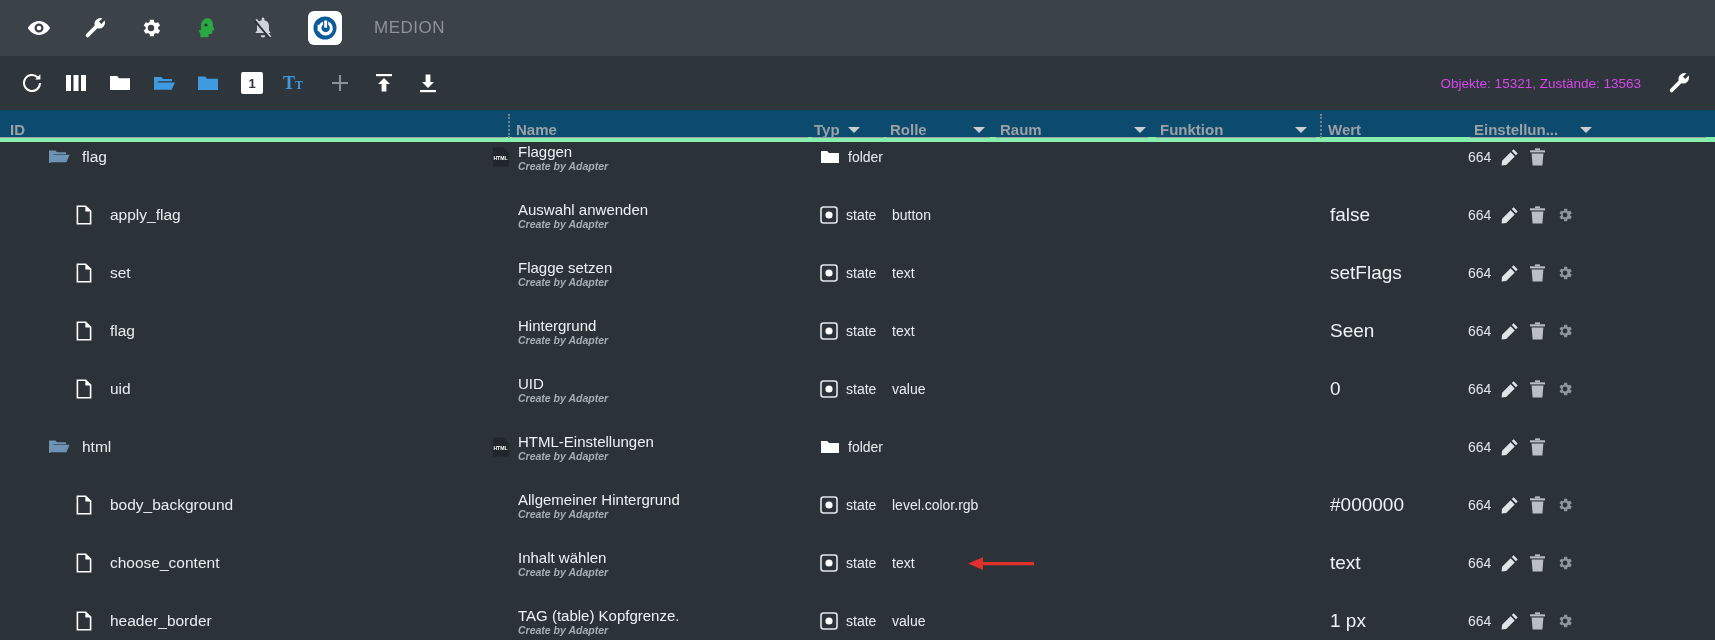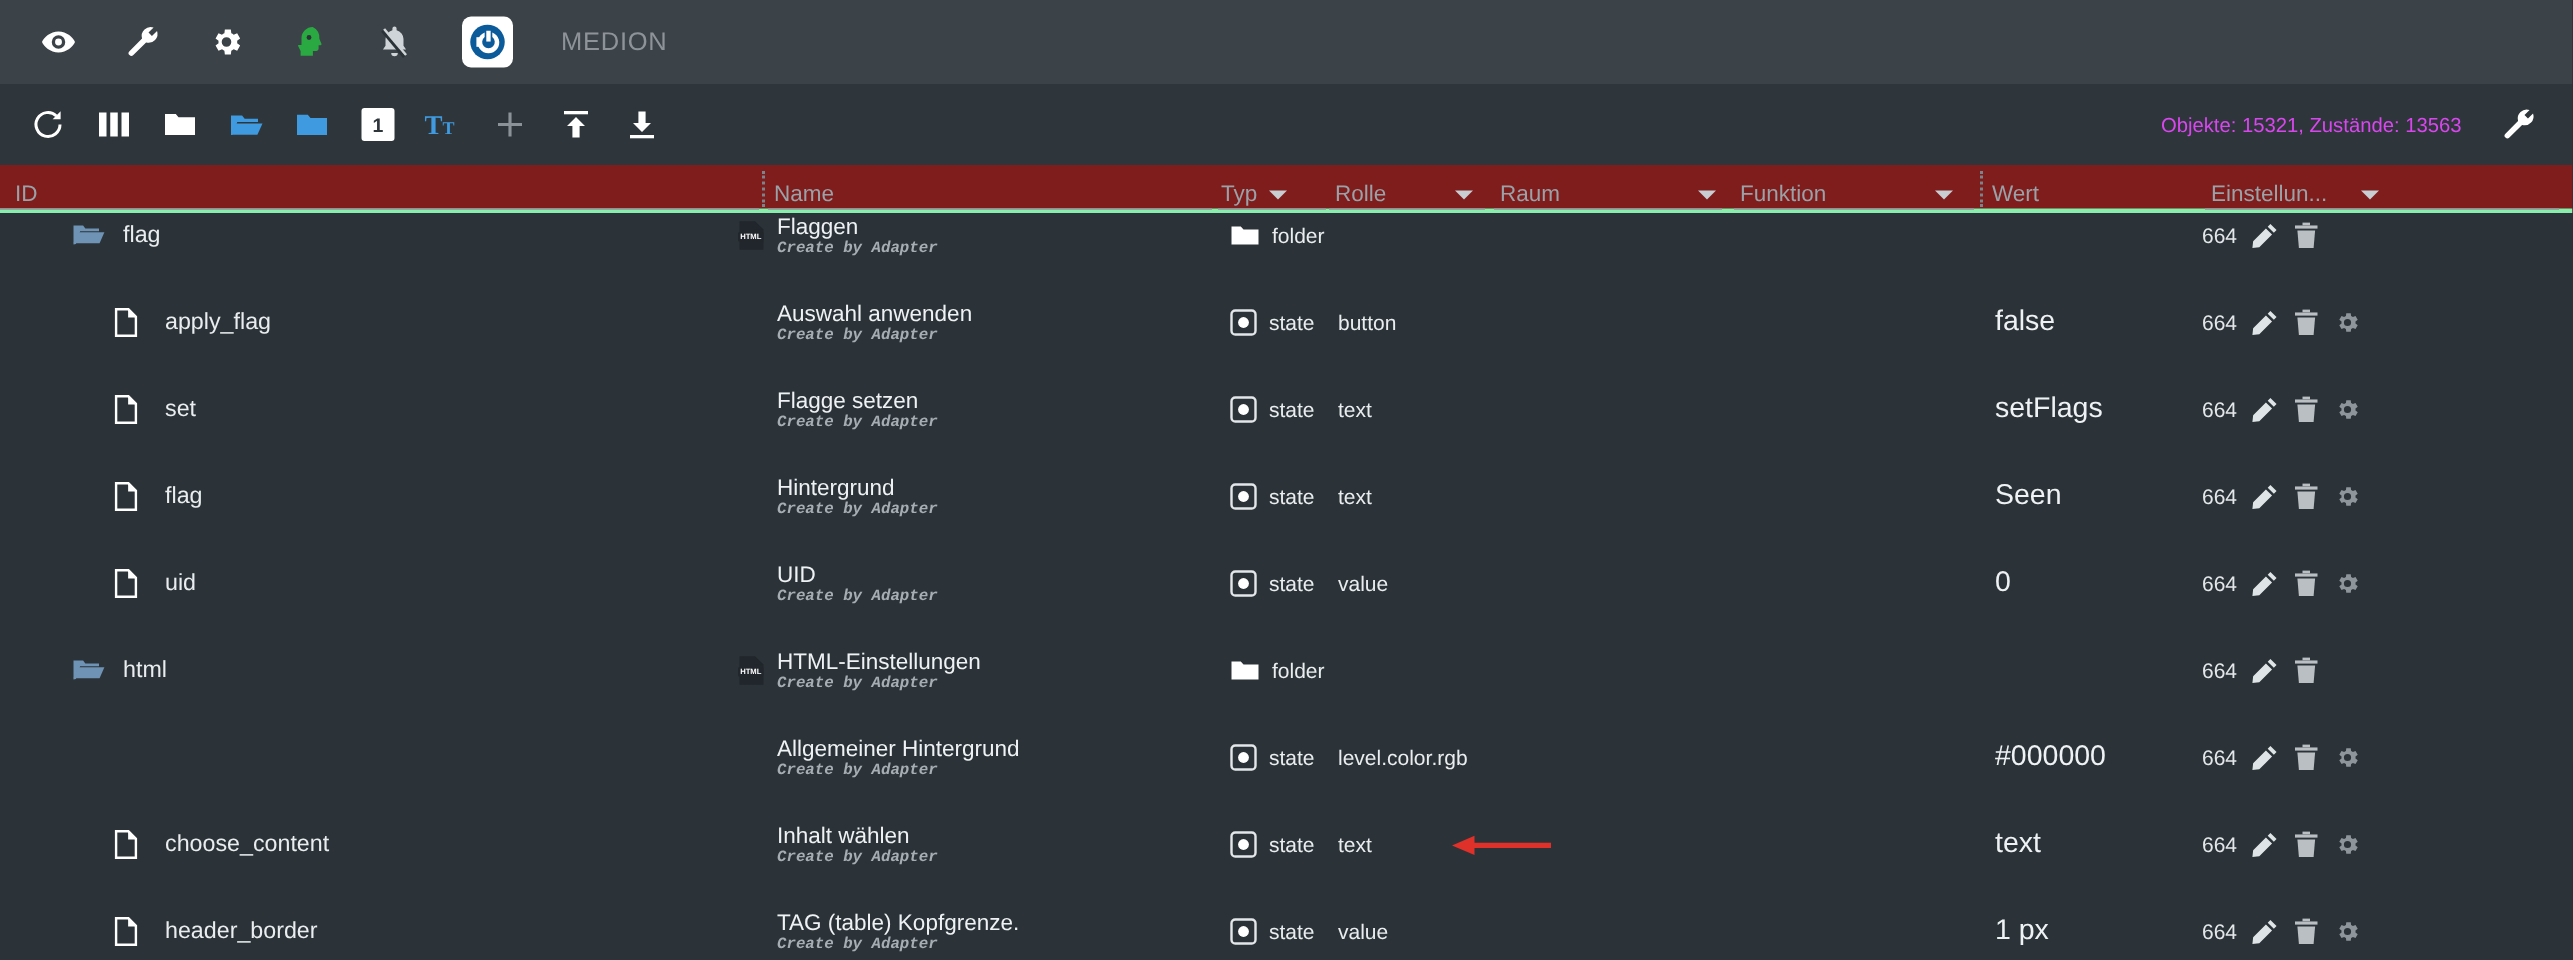--- a/index.html
+++ b/index.html
@@ -53,23 +53,24 @@
   }
   .badge-1 {
     width: 22px; height: 22px; background: #ffffff; color: #2e363b;
     font-size: 13px; font-weight: 700;
     display: flex; align-items: center; justify-content: center;
     border-radius: 2px;
   }
   
   .colhead {
     height: 32px; width: 100%;
-    background: #7f1d1d;
+    background: #0c4a6e;
     position: relative;
-    border-bottom: 3px solid #86efac;
+    border-bottom: 5px solid #86efac;
+    font-weight: bold;
   }
   .colhead .col {
     position: absolute; top: 0; height: 32px;
     display: flex; align-items: flex-end;
     color: #9aa1a7; font-size: 15px;
     padding-bottom: 4px;
     user-select: none;
   }
   .colhead .drag {
     position: absolute; top: 4px; height: 24px;
@@ -89,21 +90,21 @@
   
   .tbody { position: relative; width: 100%; height: 460px; background: #2b3338; }
   .row {
     position: relative; height: 29px; width: 100%;
   }
   .cell { position: absolute; top: 0; height: 29px; display: flex; align-items: center; }
   .id-name { color: #e9edef; font-size: 15.5px; }
   .name-main { color: #eef2f4; font-size: 15px; line-height: 1; position: absolute; top: 2px; }
   .name-sub {
     color: #a7aeb3; font-size: 10.5px; font-style: italic; font-weight: bold;
-    position: absolute; top: 18px; white-space: nowrap; font-family: Liberation Mono, monospace;
+    position: absolute; top: 18px; white-space: nowrap;
   }
   .typ-label { color: #e9edef; font-size: 14px; margin-left: 8px; }
   .role-label { color: #e9edef; font-size: 14px; }
   .val-label { color: #eef2f4; font-size: 19px; }
   .num-664 { color: #e3e7ea; font-size: 14px; }
   .act { cursor: pointer; margin-left: 10px; display: flex; align-items: center; }
   .redarrow { position: absolute; pointer-events: none; }
 </style>
 </head>
 <body>
@@ -561,20 +562,29 @@
         <span class="act">
           <svg width="17" height="18" viewBox="0 0 17 18">
             <rect x="1" y="2.3" width="15" height="2.1" fill="#b9bfc3"></rect>
             <rect x="6" y="0.4" width="5" height="1.8" fill="#b9bfc3"></rect>
             <path fill="#b9bfc3" d="M2.6 5.6h11.8l-1 11.8H3.6z"></path>
           </svg>
         </span>
       </div>
     </div>
     <div class="row" style="top: 174px;">
+      <div class="cell" style="left:76px">
+        <span style="display:flex;align-items:center;width:24px">
+          <svg width="16" height="20" viewBox="0 0 16 20">
+            <path fill="none" stroke="#ffffff" stroke-width="1.6" d="M1.4 1.2h8.2l5 5v12.6H1.4z"></path>
+            <path fill="#ffffff" d="M9.4 1.4v5.2h5.2z"></path>
+          </svg>
+        </span>
+        <span class="id-name" style="margin-left:10px">body_background</span>
+      </div>
       <div class="cell" style="left:488px;width:310px">
         <span class="name-main" style="left:30px">Allgemeiner Hintergrund</span>
         <span class="name-sub" style="left:30px">Create by Adapter</span>
       </div>
       <div class="cell" style="left:820px">
         <span style="display:flex;align-items:center">
           <svg width="18" height="18" viewBox="0 0 18 18">
             <rect x="1" y="1" width="16" height="16" rx="2.5" fill="none" stroke="#e3e7ea" stroke-width="1.6"></rect>
             <circle cx="9" cy="9" r="3.6" fill="#ffffff"></circle>
           </svg>

